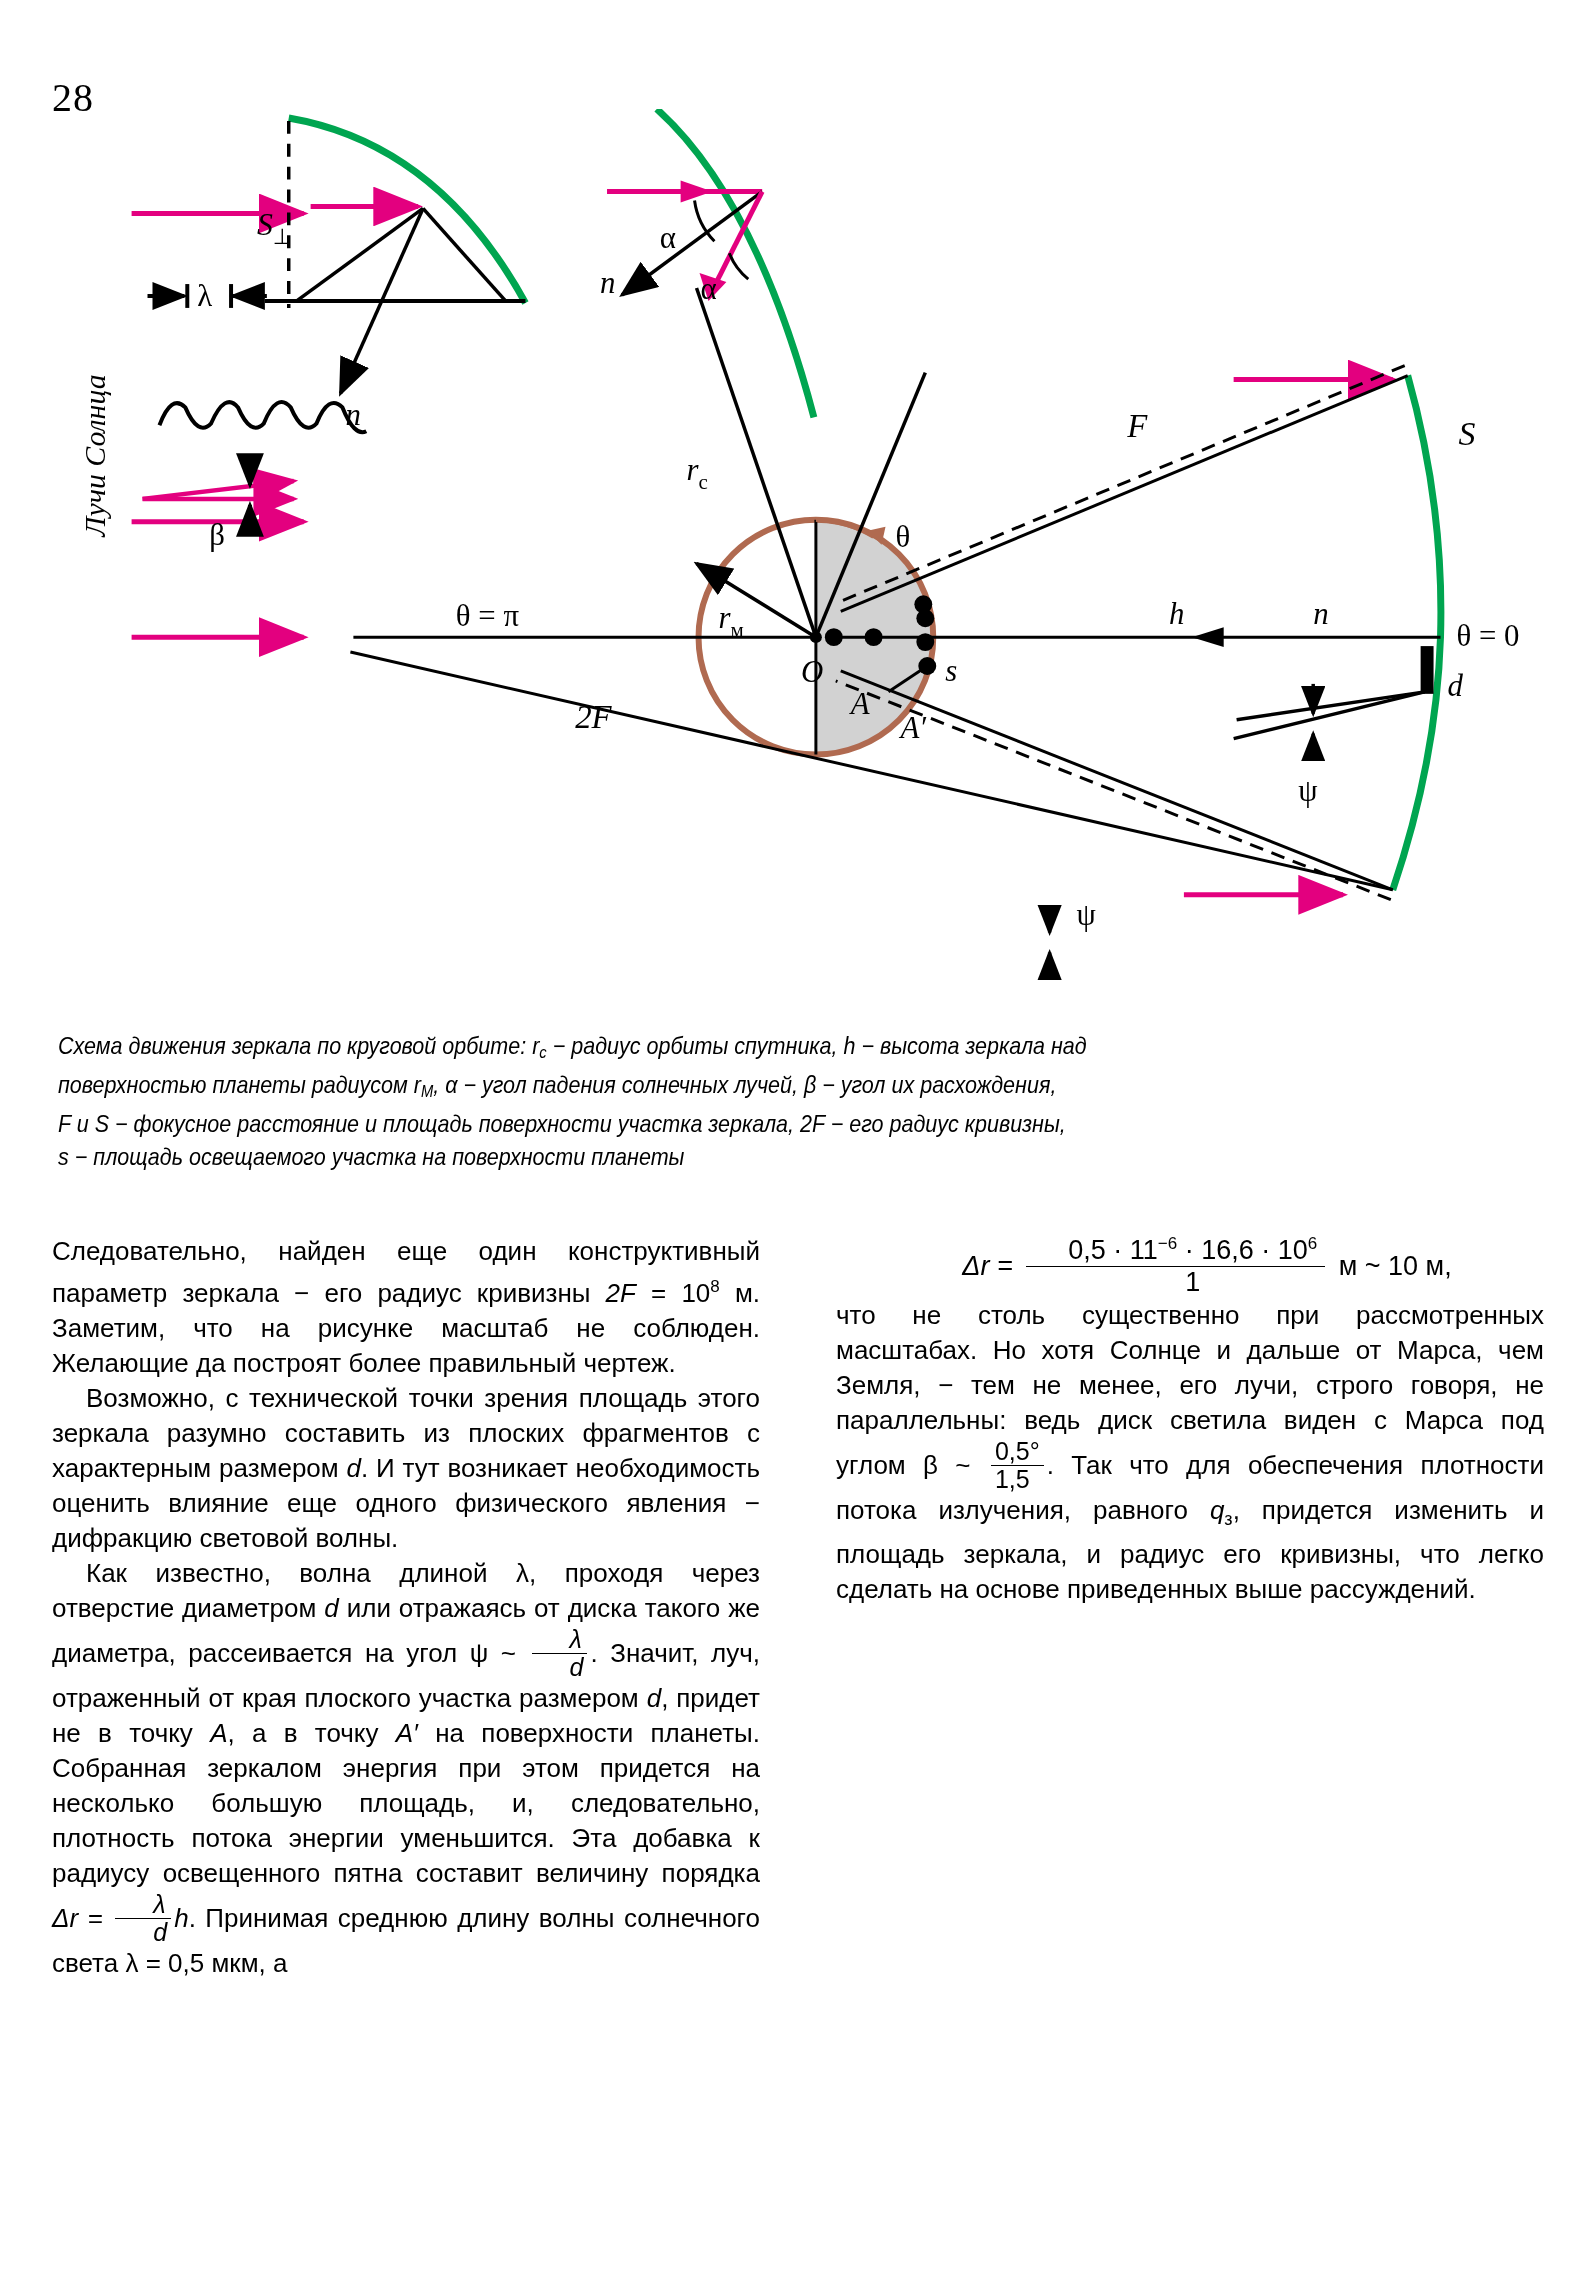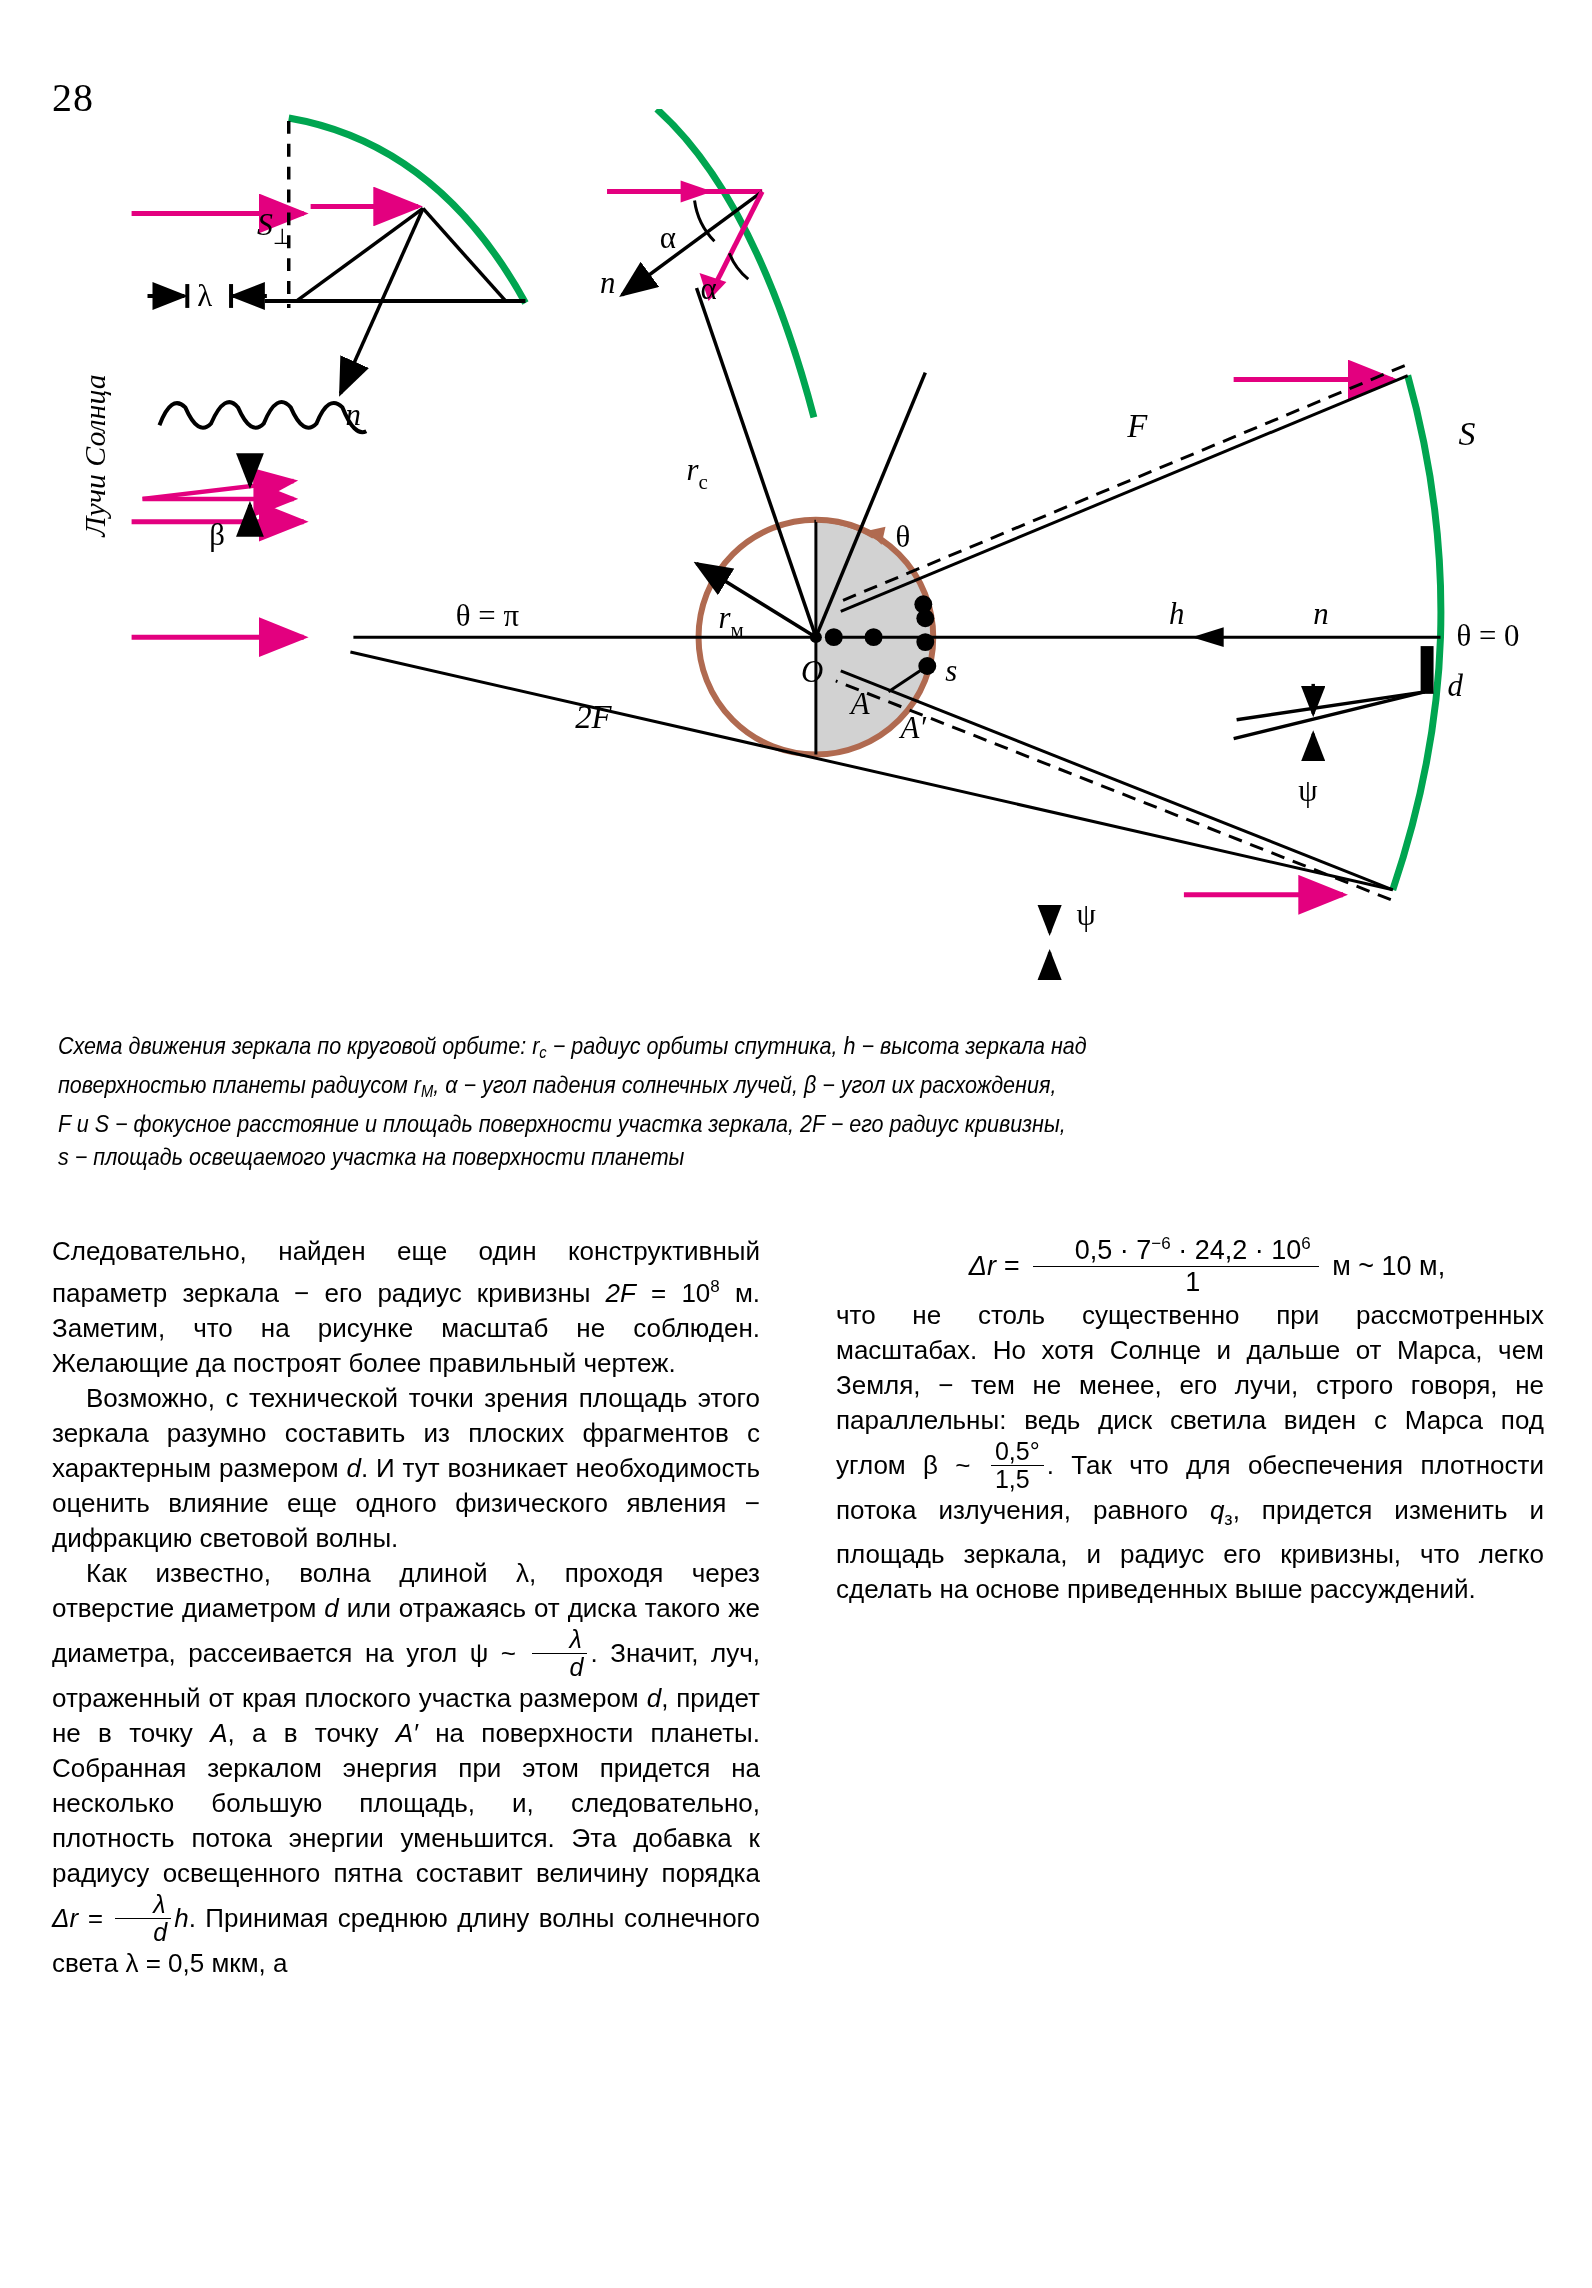--- a/index.html
+++ b/index.html
@@ -228,21 +228,21 @@
     <div class="col left">
       <p class="noind"><span>Следовательно, найден еще один конструктивный параметр зеркала − его радиус кривизны </span><span class="mathi">2F</span><span> = 10</span><sup class="ex">8</sup><span> м. Заметим, что на рисунке масштаб не соблюден. Желающие да построят более правильный чертеж.</span></p>
 
       <p><span>Возможно, с технической точки зрения площадь этого зеркала разумно составить из плоских фрагментов с характерным размером </span><span class="mathi">d</span><span>. И тут возникает необходимость оценить влияние еще одного физического явления − дифракцию световой волны.</span></p>
 
       <p><span>Как известно, волна длиной </span><span>λ</span><span>, проходя через отверстие диаметром </span><span class="mathi">d</span><span> или отражаясь от диска такого же диаметра, рассеивается на угол </span><span>ψ ~ </span><span class="frac"><span class="num mathi">λ</span><span class="den mathi">d</span></span><span>. Значит, луч, отраженный от края плоского участка размером </span><span class="mathi">d</span><span>, придет не в точку </span><span class="mathi">A</span><span>, а в точку  </span><span class="mathi">A′</span><span> на поверхности планеты. Собранная зеркалом энергия при этом придется на несколько большую площадь, и, следовательно, плотность потока энергии уменьшится. Эта добавка к радиусу освещенного пятна составит величину порядка </span><span class="mathi">Δr = </span><span class="frac"><span class="num mathi">λ</span><span class="den mathi">d</span></span><span class="mathi">h</span><span>. Принимая среднюю длину волны солнечного света </span><span>λ</span><span> = 0,5 мкм, а</span></p>
     </div>
 
     <div class="col right">
 
-      <p class="eq"><span class="mathi">Δr = </span><span class="bigfrac"><span class="num"><span>0,5 · 7</span><sup class="ex">−6</sup><span> · 24,2 · 10</span><sup class="ex">6</sup></span><span class="den">1</span></span><span> м ~ 10 м,</span></p>
+      <p class="eq"><span class="mathi">Δr = </span><span class="bigfrac"><span class="num"><span>0,5 · 11</span><sup class="ex">−6</sup><span> · 16,6 · 10</span><sup class="ex">6</sup></span><span class="den">1</span></span><span> м ~ 10 м,</span></p>
 
       <p class="noind"><span>что не столь существенно при рассмотренных масштабах. Но хотя Солнце и дальше от Марса, чем Земля, − тем не менее, его лучи, строго говоря, не параллельны: ведь диск светила виден с Марса под углом </span><span>β ~ </span><span class="frac"><span class="num">0,5°</span><span class="den">1,5</span></span><span>. Так что для обеспечения плотности потока излучения, равного </span><span class="mathi">q</span><sub style="font-size:18px">з</sub><span>, придется изменить и площадь зеркала, и радиус его кривизны, что легко сделать на основе приведенных выше рассуждений.</span></p>
 
 
     </div>
   </div>
 
 </div>
 
 

